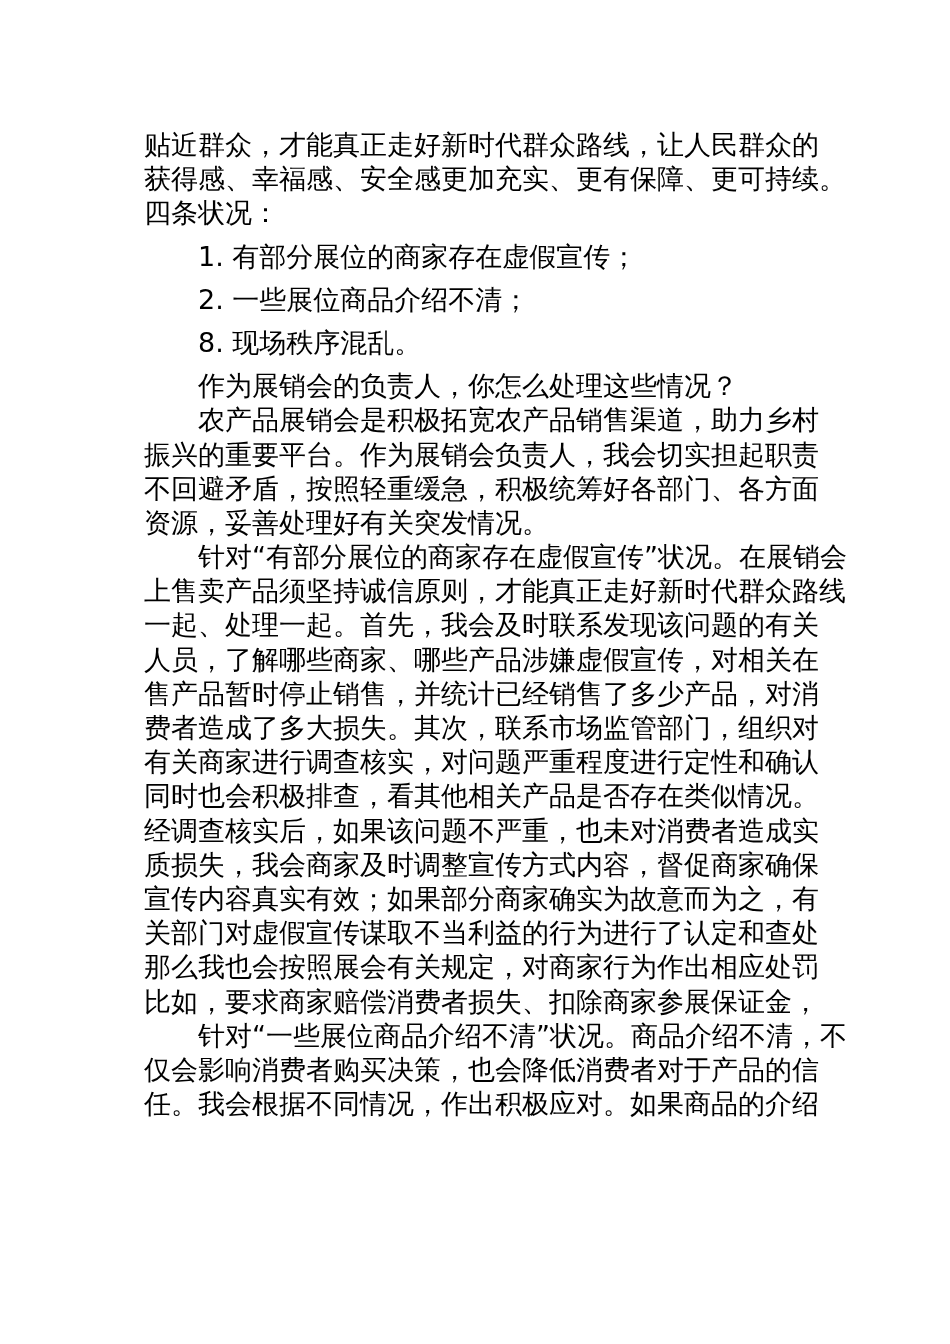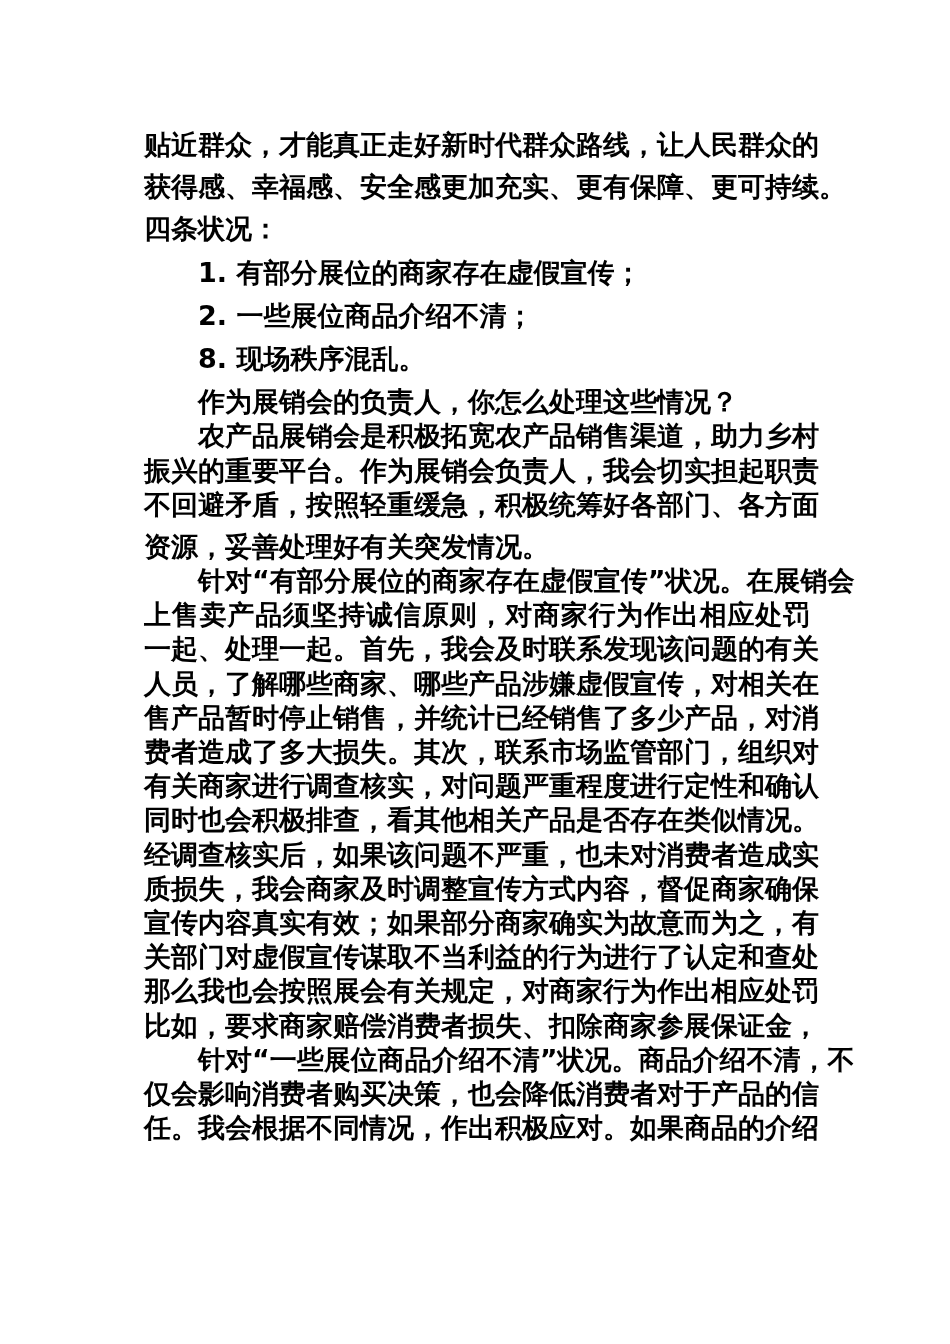--- a/index.html
+++ b/index.html
@@ -14,43 +14,42 @@
     color: #000000;
   }
   .line {
     height: 34.2px;
     line-height: 34.2px;
     white-space: nowrap;
     overflow: visible;
     text-align: justify;
     text-align-last: justify;
     letter-spacing: 0px;
-    font-weight: bold;
   }
-  .line.short { text-align-last: left; margin-top: 8px; }
+  .line.short { text-align-last: left; }
   .indent { padding-left: 54px; }
   .list { padding-left: 54px; text-align-last: left; margin-top: 9px; }
 </style>
 </head>
 <body>
 
 <div class="page">
   <div class="line">贴近群众，才能真正走好新时代群众路线，让人民群众的</div>
   <div class="line short">获得感、幸福感、安全感更加充实、更有保障、更可持续。</div>
   <div class="line short">四条状况：</div>
   <div class="line list">1. 有部分展位的商家存在虚假宣传；</div>
   <div class="line list">2. 一些展位商品介绍不清；</div>
   <div class="line list">8. 现场秩序混乱。</div>
   <div class="line list">作为展销会的负责人，你怎么处理这些情况？</div>
   <div class="line indent">农产品展销会是积极拓宽农产品销售渠道，助力乡村</div>
   <div class="line">振兴的重要平台。作为展销会负责人，我会切实担起职责</div>
   <div class="line">不回避矛盾，按照轻重缓急，积极统筹好各部门、各方面</div>
   <div class="line short">资源，妥善处理好有关突发情况。</div>
   <div class="line indent">针对“有部分展位的商家存在虚假宣传”状况。在展销会</div>
-  <div class="line">上售卖产品须坚持诚信原则，对商家行为作出相应处罚</div>
+  <div class="line">上售卖产品须坚持诚信原则，才能真正走好新时代群众路线</div>
   <div class="line">一起、处理一起。首先，我会及时联系发现该问题的有关</div>
   <div class="line">人员，了解哪些商家、哪些产品涉嫌虚假宣传，对相关在</div>
   <div class="line">售产品暂时停止销售，并统计已经销售了多少产品，对消</div>
   <div class="line">费者造成了多大损失。其次，联系市场监管部门，组织对</div>
   <div class="line">有关商家进行调查核实，对问题严重程度进行定性和确认</div>
   <div class="line">同时也会积极排查，看其他相关产品是否存在类似情况。</div>
   <div class="line">经调查核实后，如果该问题不严重，也未对消费者造成实</div>
   <div class="line">质损失，我会商家及时调整宣传方式内容，督促商家确保</div>
   <div class="line">宣传内容真实有效；如果部分商家确实为故意而为之，有</div>
   <div class="line">关部门对虚假宣传谋取不当利益的行为进行了认定和查处</div>

